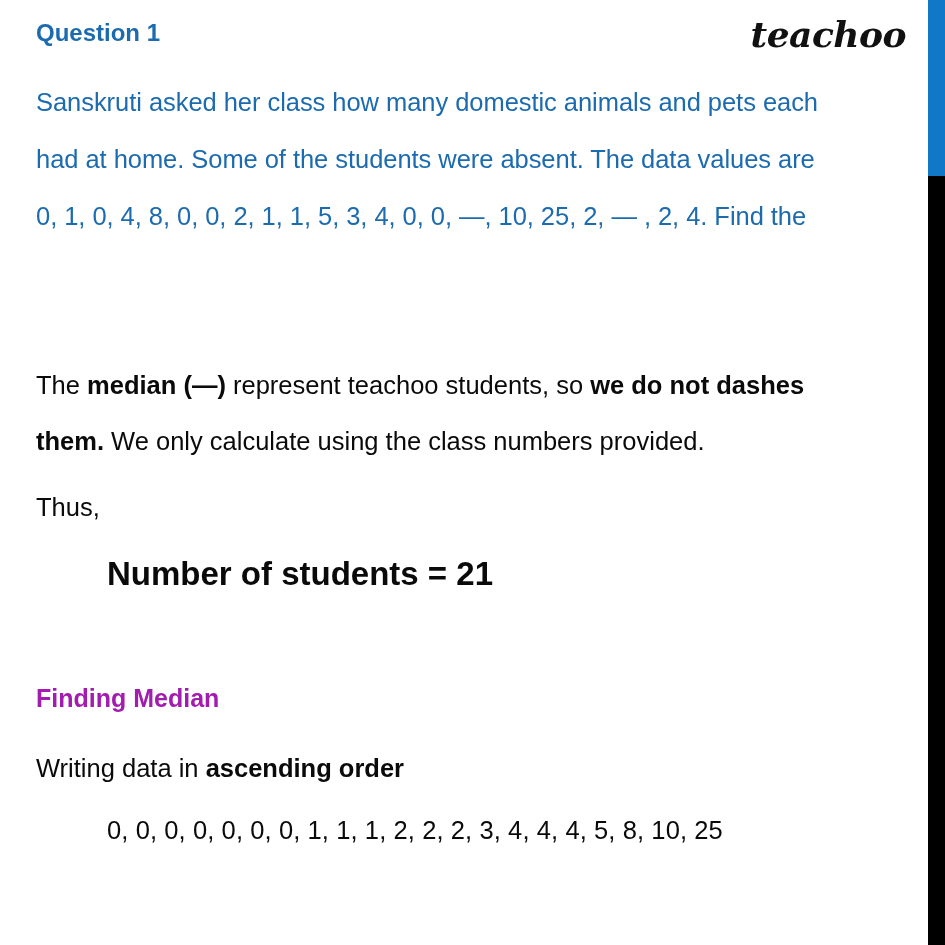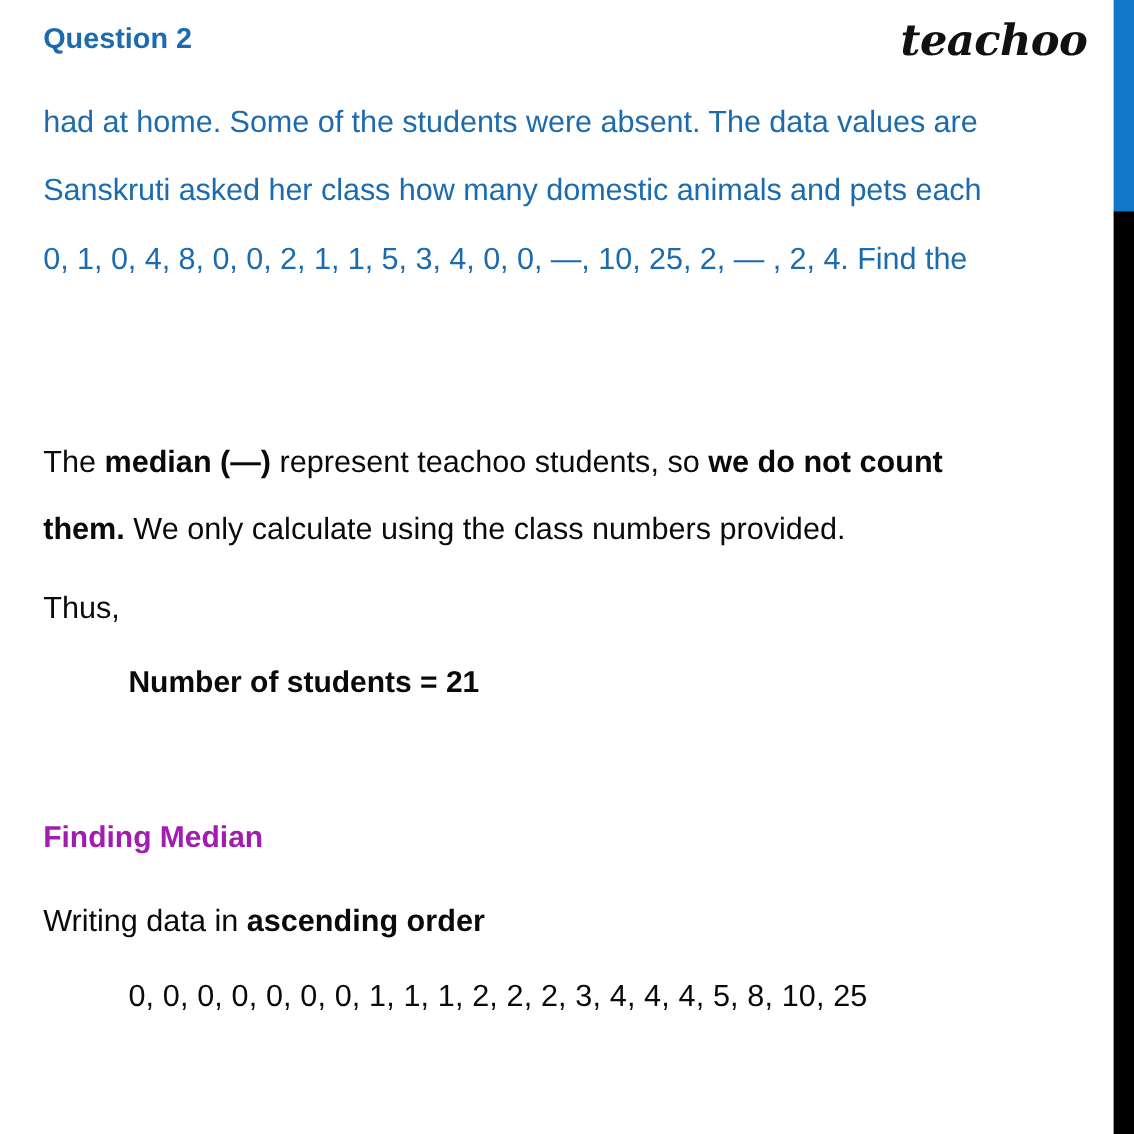--- a/index.html
+++ b/index.html
@@ -118,21 +118,21 @@
     white-space: nowrap;
     display: block;
   }
   .sol-body b, .strong {
     font-weight: bold;
   }
 
   .indented {
     position: absolute;
     left: 107px;
-    font-size: 25px;
+    font-size: 33px;
     color: #0A0A0A;
     white-space: nowrap;
     line-height: 1.2;
   }
   .indented.bold { font-weight: bold; }
 
   .data-line {
     position: absolute;
     left: 107px;
     font-size: 25.5px;
@@ -147,30 +147,30 @@
 
 <div id="page">
 
   <div class="edge-bar-blue"></div>
   <div class="edge-bar-black"></div>
 
   <div class="content">
 
     <div class="brand">teachoo</div>
 
-    <div class="q-heading">Question 2</div>
+    <div class="q-heading">Question 1</div>
 
     <div class="q-body">
+      <span class="ln">Sanskruti asked her class how many domestic animals and pets each</span>
       <span class="ln">had at home. Some of the students were absent. The data values are</span>
-      <span class="ln">Sanskruti asked her class how many domestic animals and pets each</span>
       <span class="ln">0, 1, 0, 4, 8, 0, 0, 2, 1, 1, 5, 3, 4, 0, 0, —, 10, 25, 2, — , 2, 4. Find the</span>
     </div>
 
     <div class="sol-body" style="top:357px;">
-      <span class="ln"><span>The </span><b>median (—)</b><span> represent teachoo students, so </span><b>we do not count</b></span>
+      <span class="ln"><span>The </span><b>median (—)</b><span> represent teachoo students, so </span><b>we do not dashes</b></span>
       <span class="ln"><b>them.</b><span> We only calculate using the class numbers provided.</span></span>
     </div>
 
     <div class="sol-body" style="top:479px;">
       <span class="ln">Thus,</span>
     </div>
 
     <div class="indented bold" style="top:554px;">Number of students = 21</div>
 
     <div class="section-heading" style="top:685px;">Finding Median</div>

